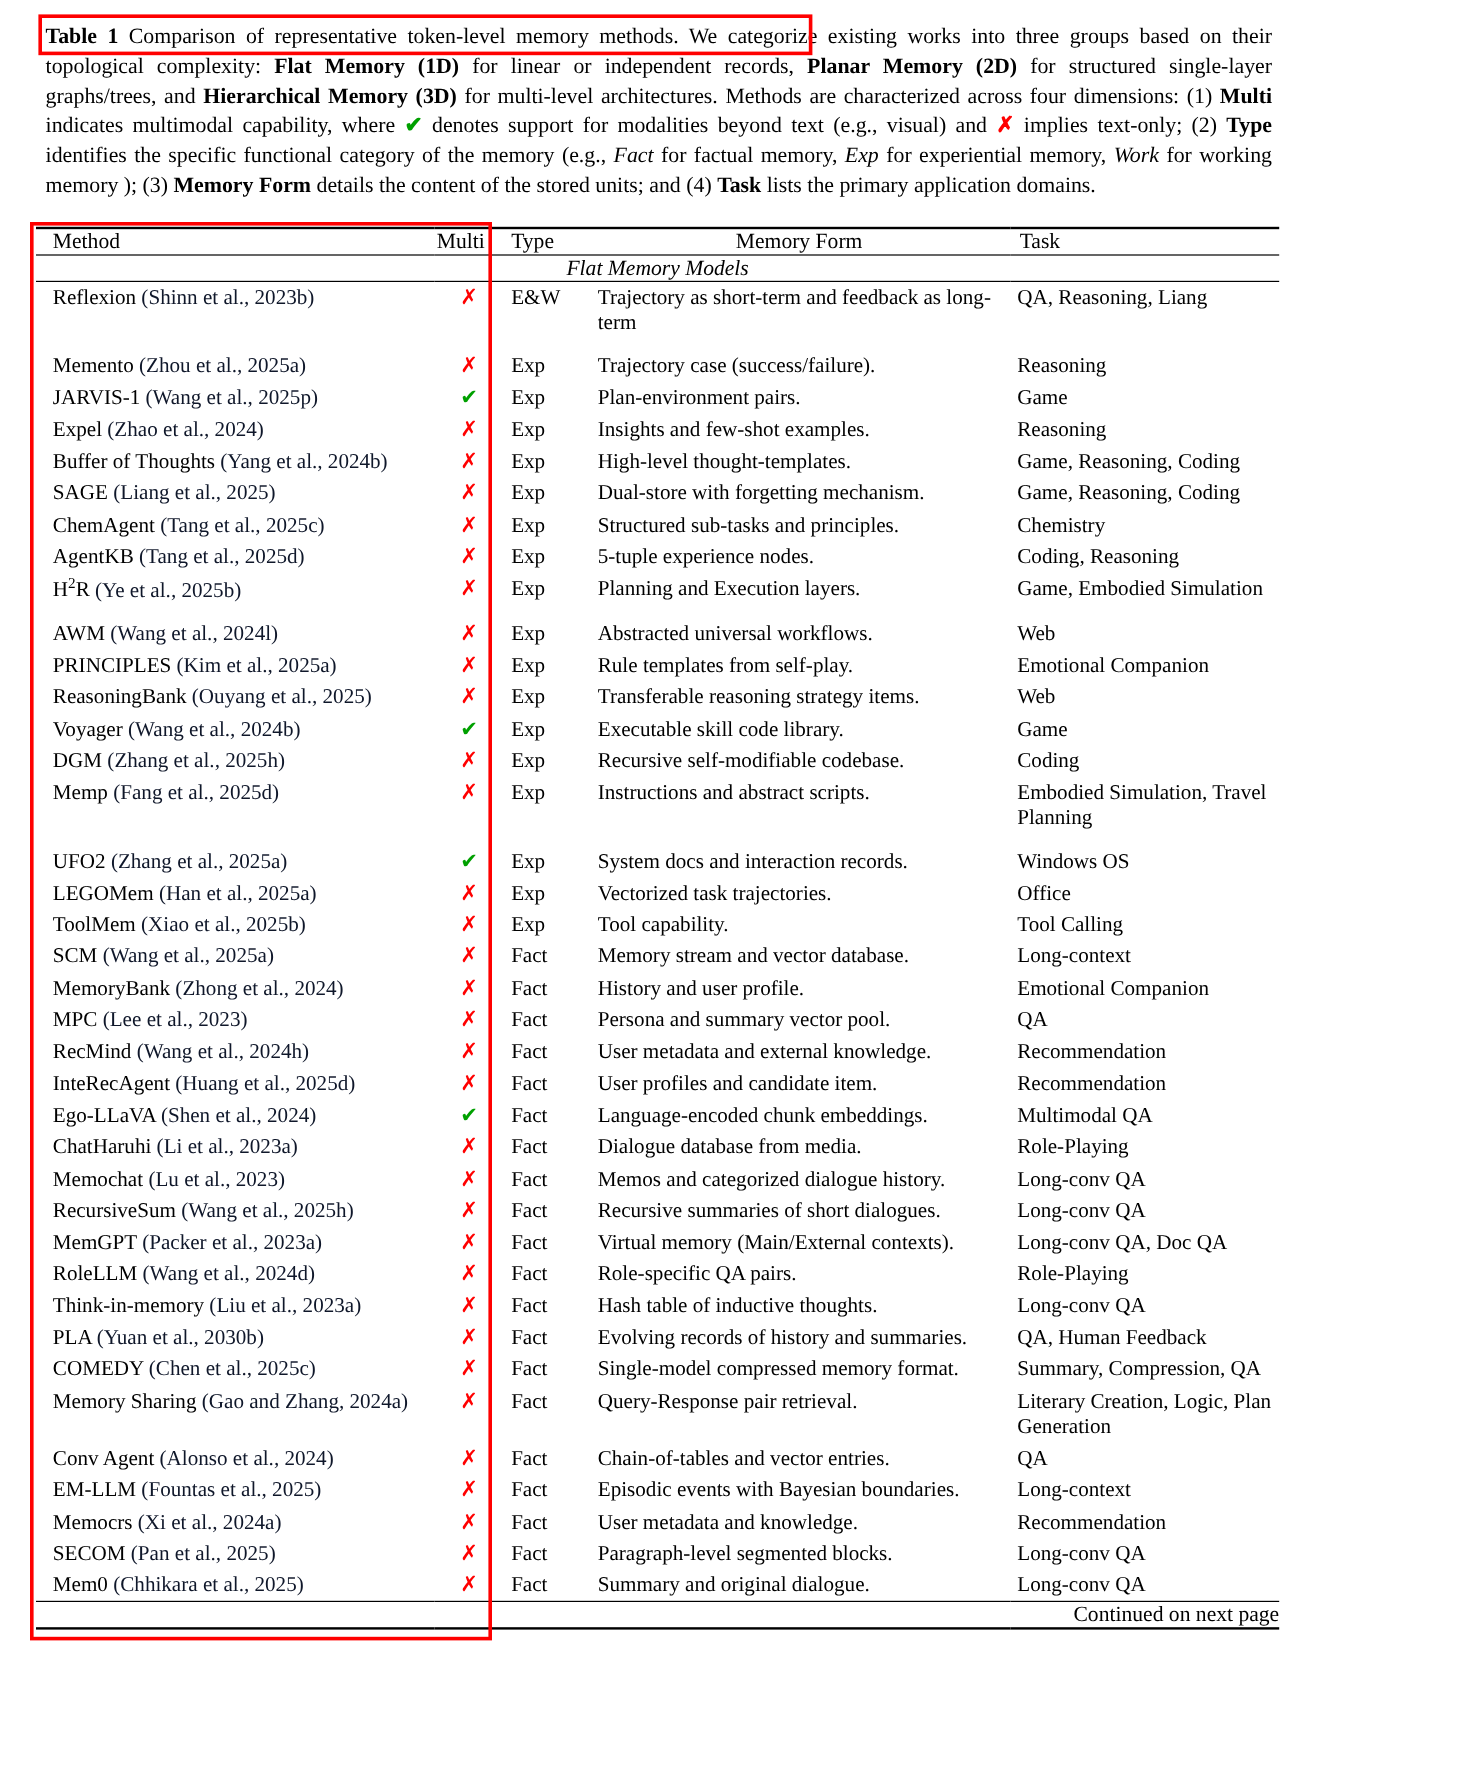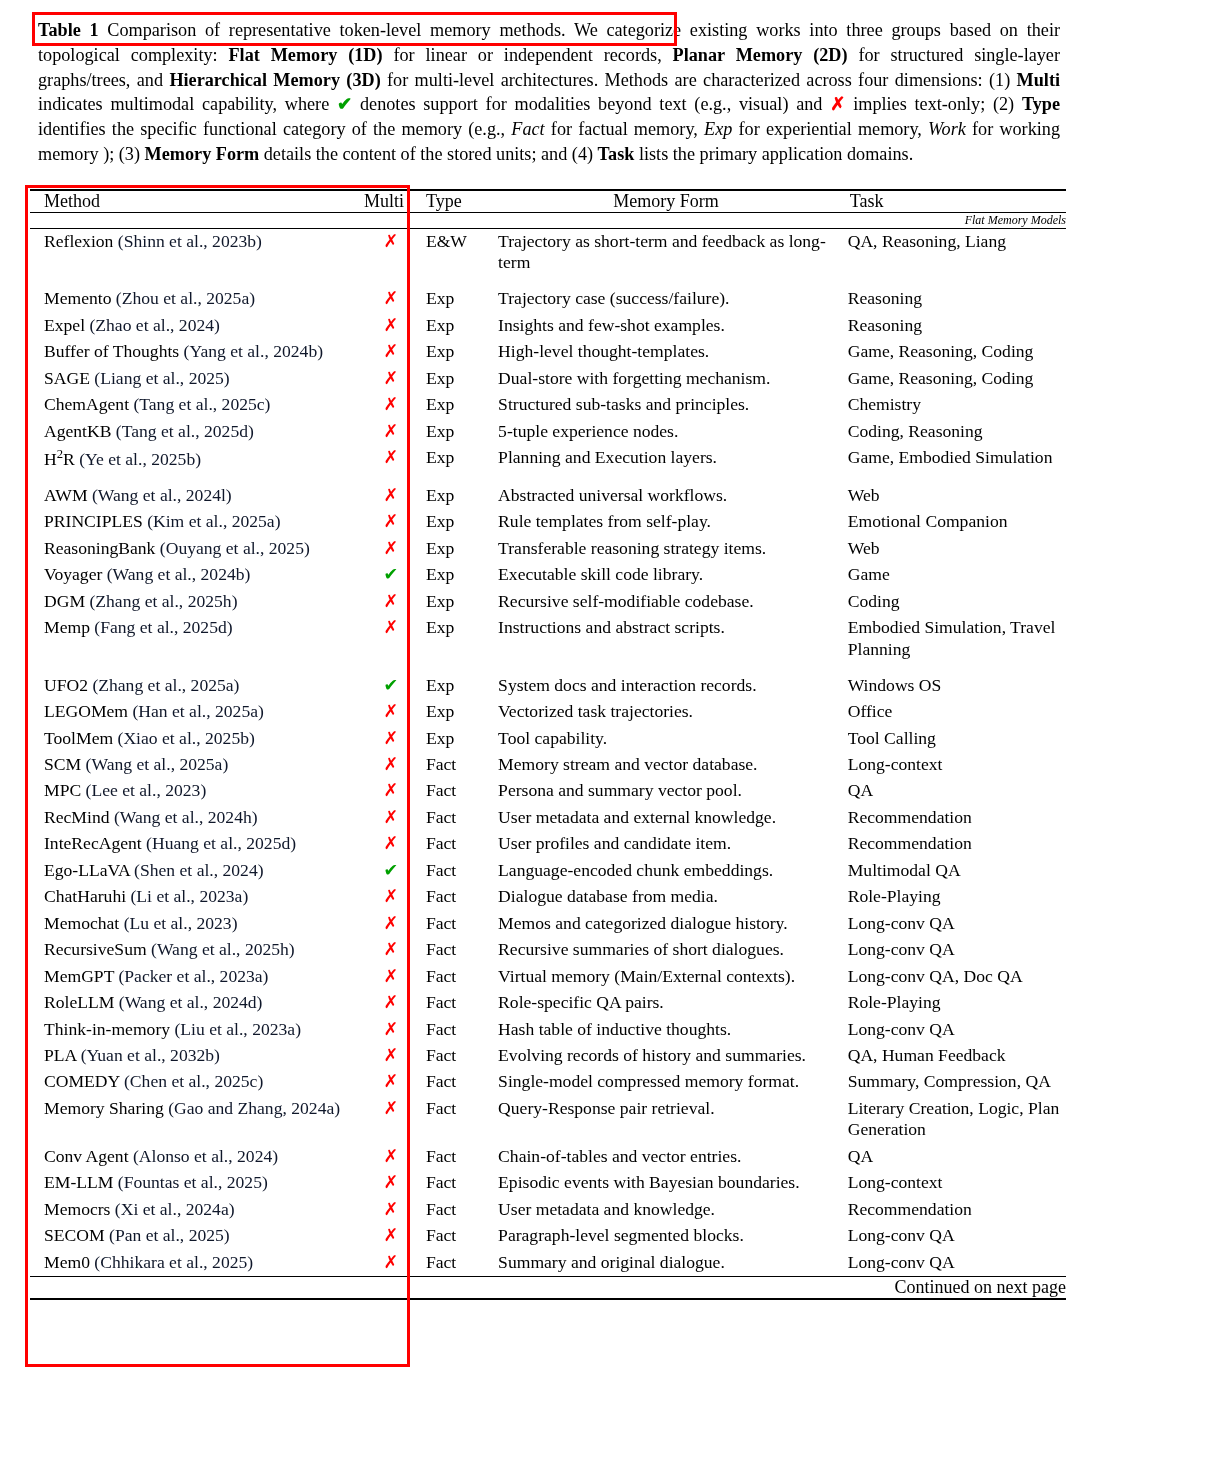--- a/index.html
+++ b/index.html
@@ -74,23 +74,23 @@
   .c-method { width: 370px; padding-left: 14px !important; }
   .c-multi  { width: 60px;  text-align: center; }
   .c-type   { width: 70px;  padding-left: 6px !important; }
   .c-form   { width: 400px; padding-left: 8px !important; }
   .c-task   { width: 240px; padding-left: 6px !important; }
   .hdr .c-multi { text-align: left; padding-left: 2px !important;}
   .hdr .c-form  { text-align: center; padding-left: 0 !important; }
   .hdr .c-task  { padding-left: 8px !important; }
 
   .group-row td {
-    text-align: right;
+    text-align: center;
     font-style: italic;
-    font-size: 12px;
+    font-size: 18px;
     padding: 7px 0 8px 0;
   }
   .group-sep td { border-top: 1.1px solid #000; }
 
   tr.data td {
     padding: 2.5px 0 2.5px 0;
     line-height: 1.22;
   }
   tr.data.gap td {
     padding-top: 12px;
@@ -149,20 +149,27 @@
             <td class="c-task">QA, Reasoning, Liang</td>
           </tr>
           <tr class="data gap">
             <td class="c-method"><span>Memento</span> <span class="cite">(Zhou et al., 2025a)</span></td>
             <td class="c-multi cross">✗</td>
             <td class="c-type">Exp</td>
             <td class="c-form">Trajectory case (success/failure).</td>
             <td class="c-task">Reasoning</td>
           </tr>
           <tr class="data">
+            <td class="c-method"><span>JARVIS-1</span> <span class="cite">(Wang et al., 2025p)</span></td>
+            <td class="c-multi tick">✔</td>
+            <td class="c-type">Exp</td>
+            <td class="c-form">Plan-environment pairs.</td>
+            <td class="c-task">Game</td>
+          </tr>
+          <tr class="data">
             <td class="c-method"><span>Expel</span> <span class="cite">(Zhao et al., 2024)</span></td>
             <td class="c-multi cross">✗</td>
             <td class="c-type">Exp</td>
             <td class="c-form">Insights and few-shot examples.</td>
             <td class="c-task">Reasoning</td>
           </tr>
           <tr class="data">
             <td class="c-method"><span>Buffer of Thoughts</span> <span class="cite">(Yang et al., 2024b)</span></td>
             <td class="c-multi cross">✗</td>
             <td class="c-type">Exp</td>
@@ -261,20 +268,27 @@
             <td class="c-task">Tool Calling</td>
           </tr>
           <tr class="data">
             <td class="c-method"><span>SCM</span> <span class="cite">(Wang et al., 2025a)</span></td>
             <td class="c-multi cross">✗</td>
             <td class="c-type">Fact</td>
             <td class="c-form">Memory stream and vector database.</td>
             <td class="c-task">Long-context</td>
           </tr>
           <tr class="data">
+            <td class="c-method"><span>MemoryBank</span> <span class="cite">(Zhong et al., 2024)</span></td>
+            <td class="c-multi cross">✗</td>
+            <td class="c-type">Fact</td>
+            <td class="c-form">History and user profile.</td>
+            <td class="c-task">Emotional Companion</td>
+          </tr>
+          <tr class="data">
             <td class="c-method"><span>MPC</span> <span class="cite">(Lee et al., 2023)</span></td>
             <td class="c-multi cross">✗</td>
             <td class="c-type">Fact</td>
             <td class="c-form">Persona and summary vector pool.</td>
             <td class="c-task">QA</td>
           </tr>
           <tr class="data">
             <td class="c-method"><span>RecMind</span> <span class="cite">(Wang et al., 2024h)</span></td>
             <td class="c-multi cross">✗</td>
             <td class="c-type">Fact</td>
@@ -331,21 +345,21 @@
             <td class="c-task">Role-Playing</td>
           </tr>
           <tr class="data">
             <td class="c-method"><span>Think-in-memory</span> <span class="cite">(Liu et al., 2023a)</span></td>
             <td class="c-multi cross">✗</td>
             <td class="c-type">Fact</td>
             <td class="c-form">Hash table of inductive thoughts.</td>
             <td class="c-task">Long-conv QA</td>
           </tr>
           <tr class="data">
-            <td class="c-method"><span>PLA</span> <span class="cite">(Yuan et al., 2032b)</span></td>
+            <td class="c-method"><span>PLA</span> <span class="cite">(Yuan et al., 2030b)</span></td>
             <td class="c-multi cross">✗</td>
             <td class="c-type">Fact</td>
             <td class="c-form">Evolving records of history and summaries.</td>
             <td class="c-task">QA, Human Feedback</td>
           </tr>
           <tr class="data">
             <td class="c-method"><span>COMEDY</span> <span class="cite">(Chen et al., 2025c)</span></td>
             <td class="c-multi cross">✗</td>
             <td class="c-type">Fact</td>
             <td class="c-form">Single-model compressed memory format.</td>

